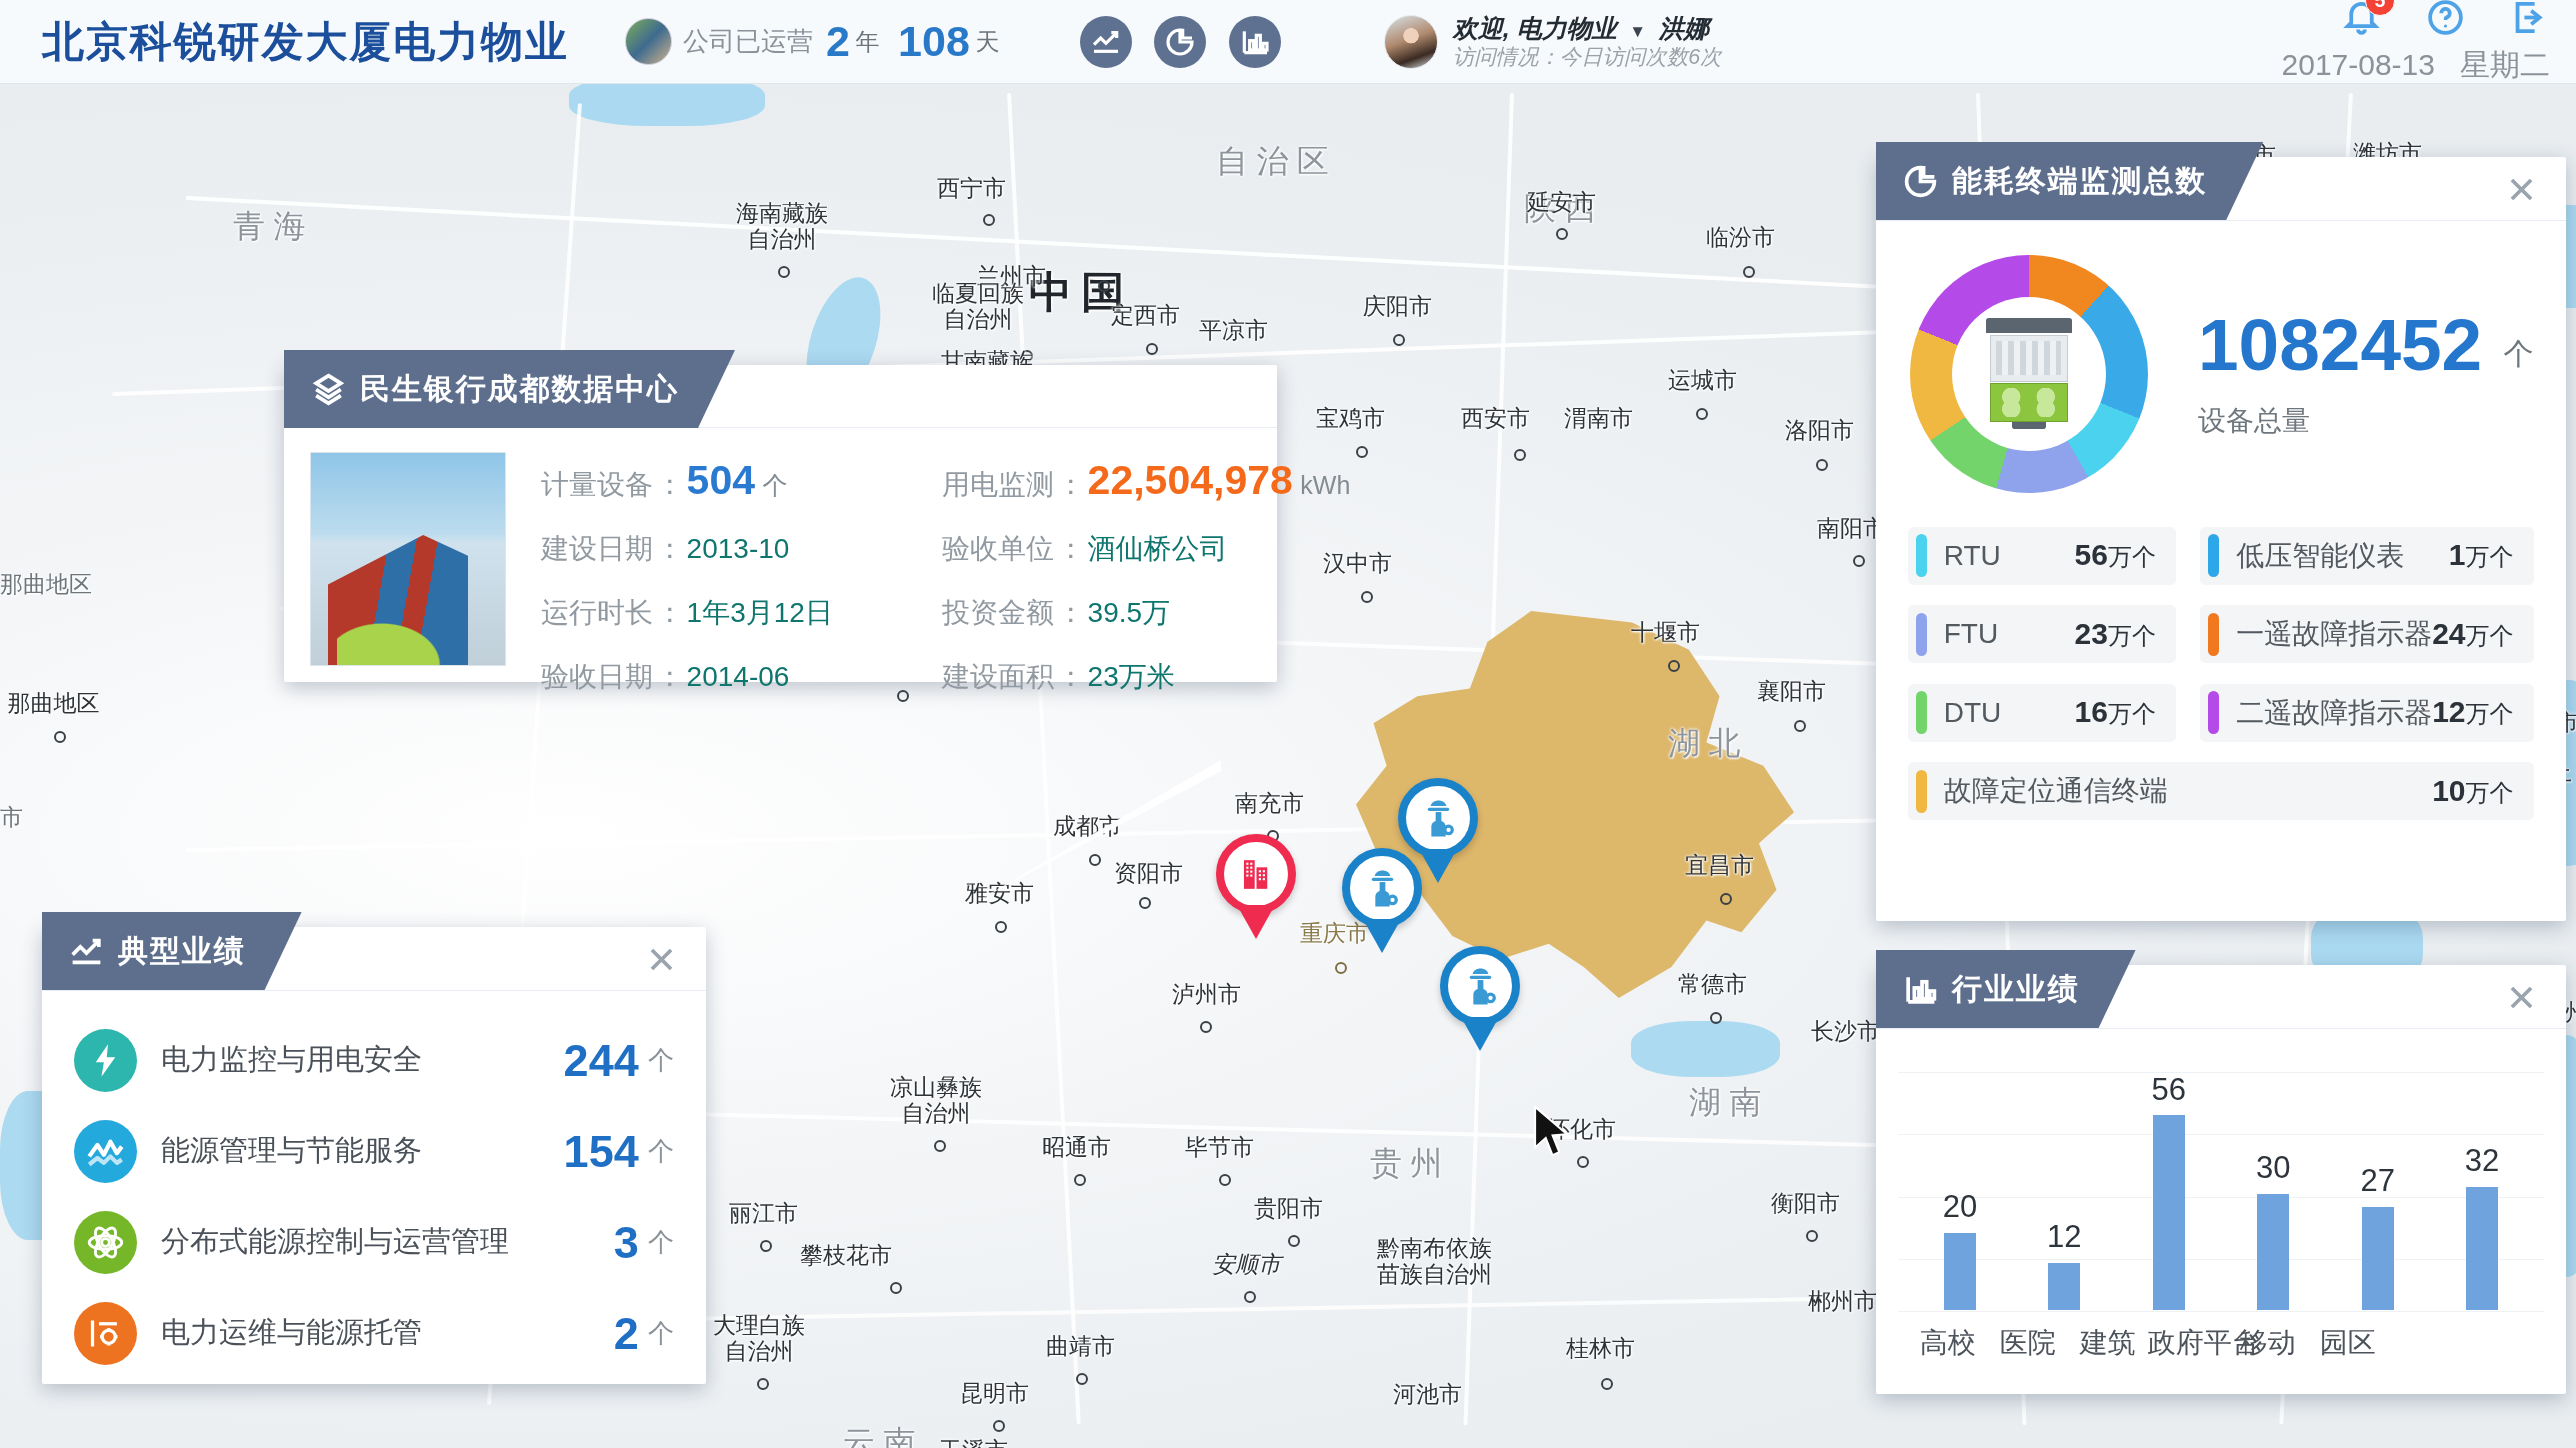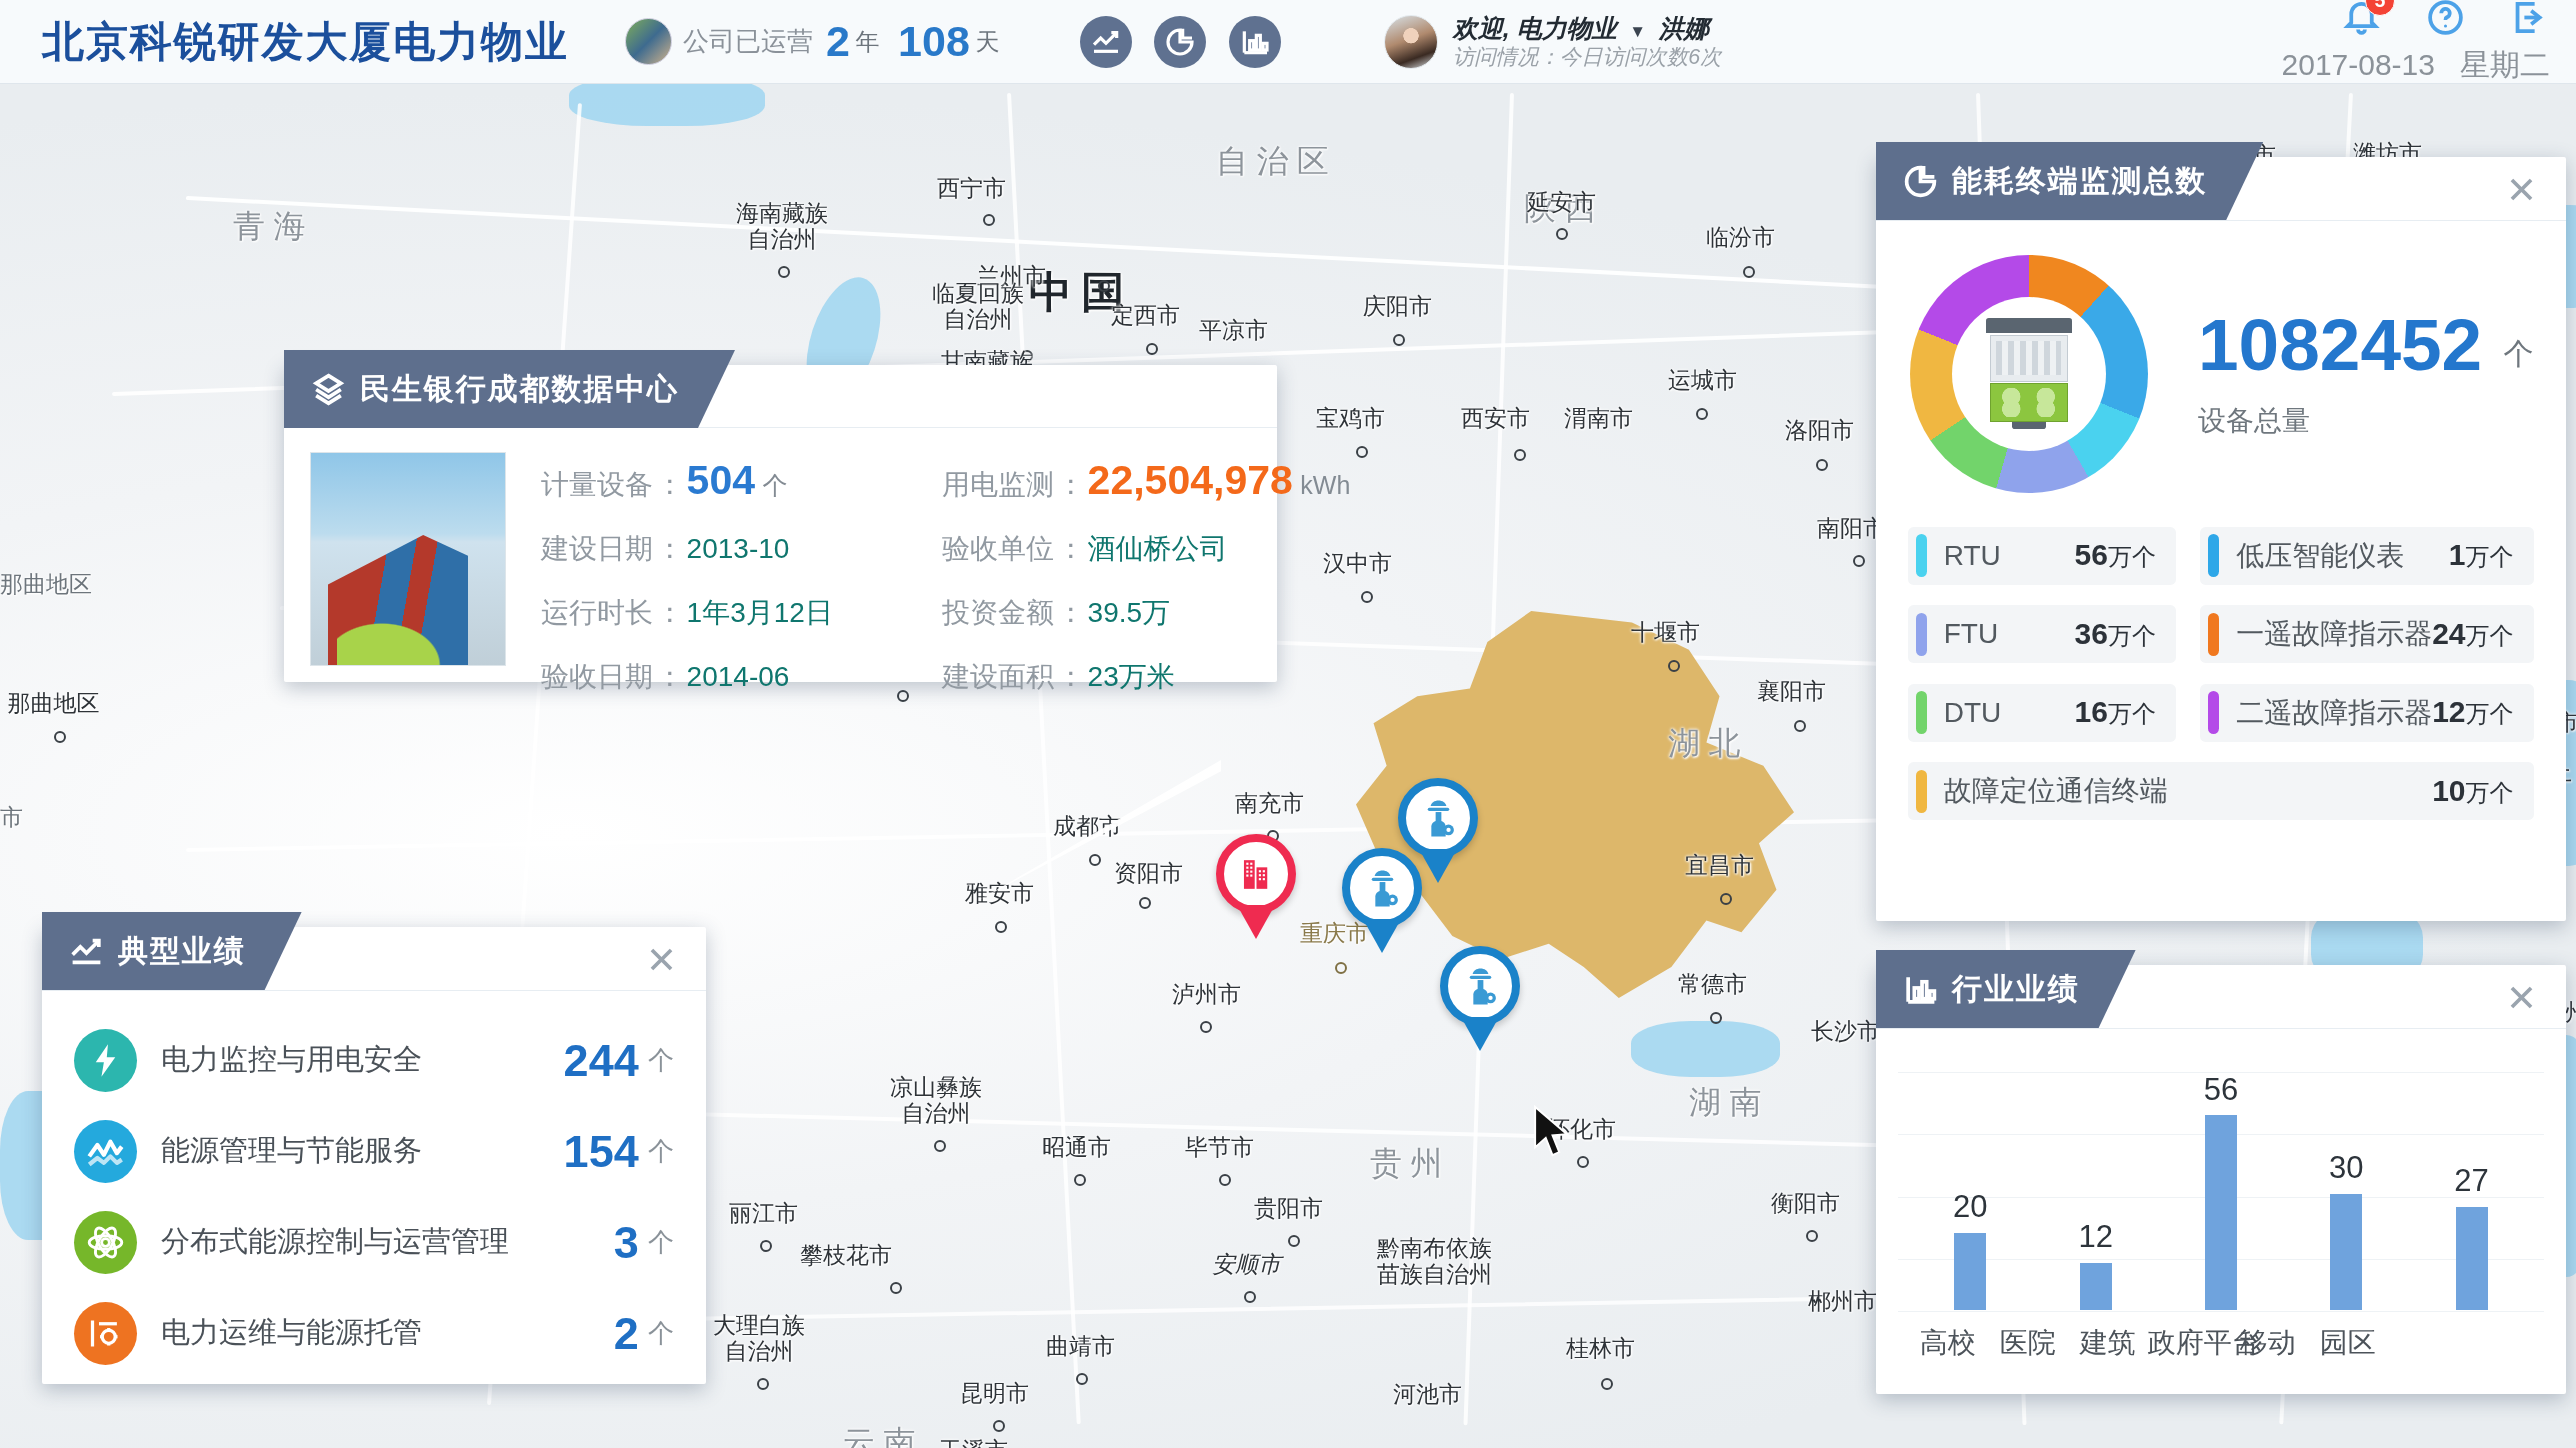--- a/index.html
+++ b/index.html
@@ -674,21 +674,21 @@
       <span class="val"><span>56</span><span class="sm">万个</span></span>
     </div>
     <div class="lg">
       <span class="bar" style="background:#2ea7e8"></span>
       <span class="name">低压智能仪表</span>
       <span class="val"><span>1</span><span class="sm">万个</span></span>
     </div>
     <div class="lg">
       <span class="bar" style="background:#8fa3ec"></span>
       <span class="name">FTU</span>
-      <span class="val"><span>36</span><span class="sm">万个</span></span>
+      <span class="val"><span>23</span><span class="sm">万个</span></span>
     </div>
     <div class="lg">
       <span class="bar" style="background:#f0781f"></span>
       <span class="name">一遥故障指示器</span>
       <span class="val"><span>24</span><span class="sm">万个</span></span>
     </div>
     <div class="lg">
       <span class="bar" style="background:#72d46b"></span>
       <span class="name">DTU</span>
       <span class="val"><span>16</span><span class="sm">万个</span></span>
@@ -814,20 +814,24 @@
           <div class="bar" style="height: 215px; background: rgb(111, 163, 221);"></div>
         </div>
         <div class="barwrap">
           <div class="barval">30</div>
           <div class="bar" style="height: 116px; background: rgb(111, 163, 221);"></div>
         </div>
         <div class="barwrap">
           <div class="barval">27</div>
           <div class="bar" style="height: 103px; background: rgb(111, 163, 221);"></div>
         </div>
+        <div class="barwrap">
+          <div class="barval">32</div>
+          <div class="bar" style="height: 123px; background: rgb(111, 163, 221);"></div>
+        </div>
       </div>
     <div class="xlabels" id="xlabels">
         <span>高校</span>
         <span>医院</span>
         <span>建筑</span>
         <span>政府平台</span>
         <span>移动</span>
         <span>园区</span>
       </div>
   </div>

